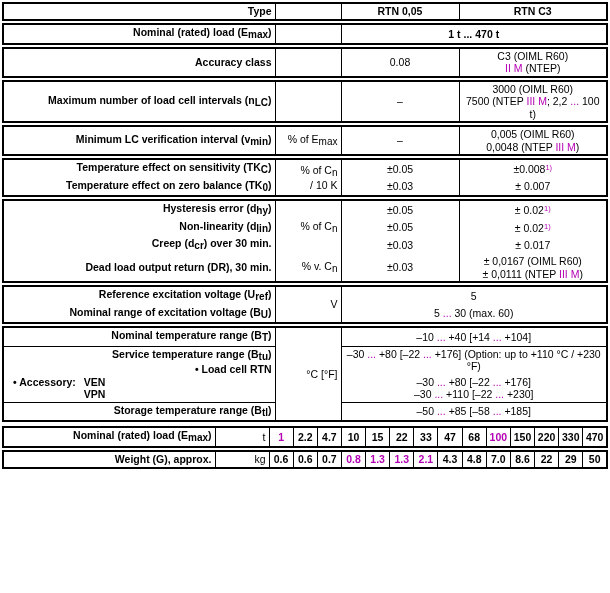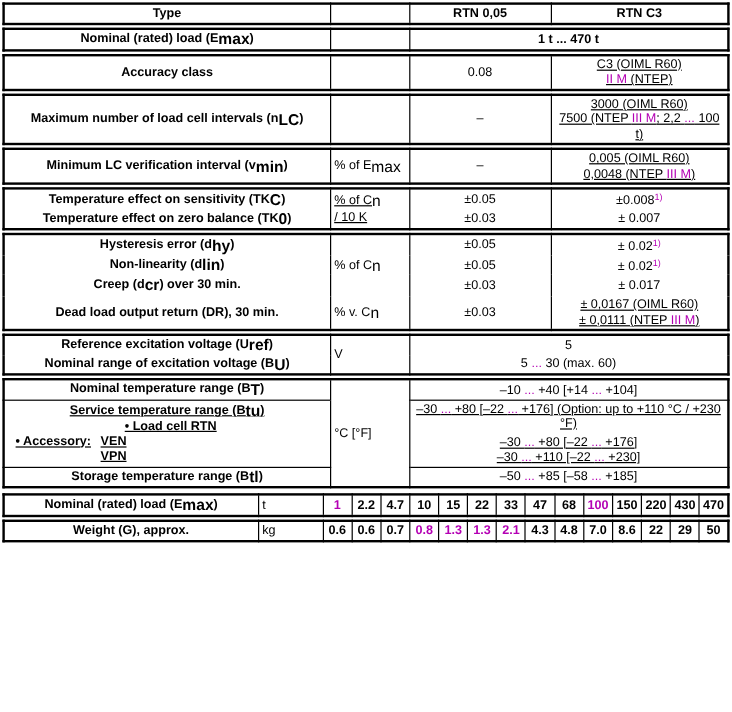--- a/index.html
+++ b/index.html
@@ -3,27 +3,27 @@
 <meta charset="utf-8">
 <style>
   :root{ --mag:#b400b4; --bd:#000; }
   html,body{margin:0;padding:0;background:#fff;}
   body{width:610px;font-family:"Liberation Sans","DejaVu Sans",sans-serif;color:#000;}
   .page{padding:2px 2px 2px 2px;width:606px;}
   table{border-collapse:collapse;table-layout:fixed;width:606px;margin:0 0 2px 0;border:2px solid var(--bd);}
   td{border-left:1px solid var(--bd);border-right:1px solid var(--bd);
      font-size:10.5px;line-height:12.5px;padding:1px 3px;vertical-align:middle;height:13px;
      overflow:hidden;white-space:nowrap;}
-  td.wrap{white-space:normal;text-decoration:underline;}
-  .lab{text-align:center;font-weight:bold;}
-  .unit{text-align:left;font-weight:normal;}
+  td.wrap{white-space:normal;}
+  .lab{text-align:right;font-weight:bold;}
+  .unit{text-align:right;font-weight:normal;}
   .val{text-align:center;font-weight:normal;}
   .b{font-weight:bold;}
   .bt{border-top:1px solid var(--bd);}
-  sub{font-size:13px;vertical-align:-2px;}
+  sub{font-size:10px;vertical-align:-2px;}
   sup{font-size:7.5px;vertical-align:3px;color:var(--mag);}
   .mag{color:var(--mag);}
   .num{text-align:center;padding:1px 1px;}
   .numb{font-weight:bold;}
   .ind{padding-left:6px;}
   .flexrow{display:flex;align-items:flex-start;}
   .stack div{line-height:12px;}
   .gap8{margin-left:8px;}
   .ctr div{text-align:center;}
   .svc div{line-height:12.5px;}
@@ -276,21 +276,21 @@
       <td class="num numb">4.7</td>
       <td class="num numb">10</td>
       <td class="num numb">15</td>
       <td class="num numb">22</td>
       <td class="num numb">33</td>
       <td class="num numb">47</td>
       <td class="num numb">68</td>
       <td class="num numb mag">100</td>
       <td class="num numb">150</td>
       <td class="num numb">220</td>
-      <td class="num numb">430</td>
+      <td class="num numb">330</td>
       <td class="num numb">470</td>
     </tr>
   </tbody>
     </table>
 
   <table>
     <colgroup>
         <col style="width:212px">
         <col style="width:54px">
       <col>

